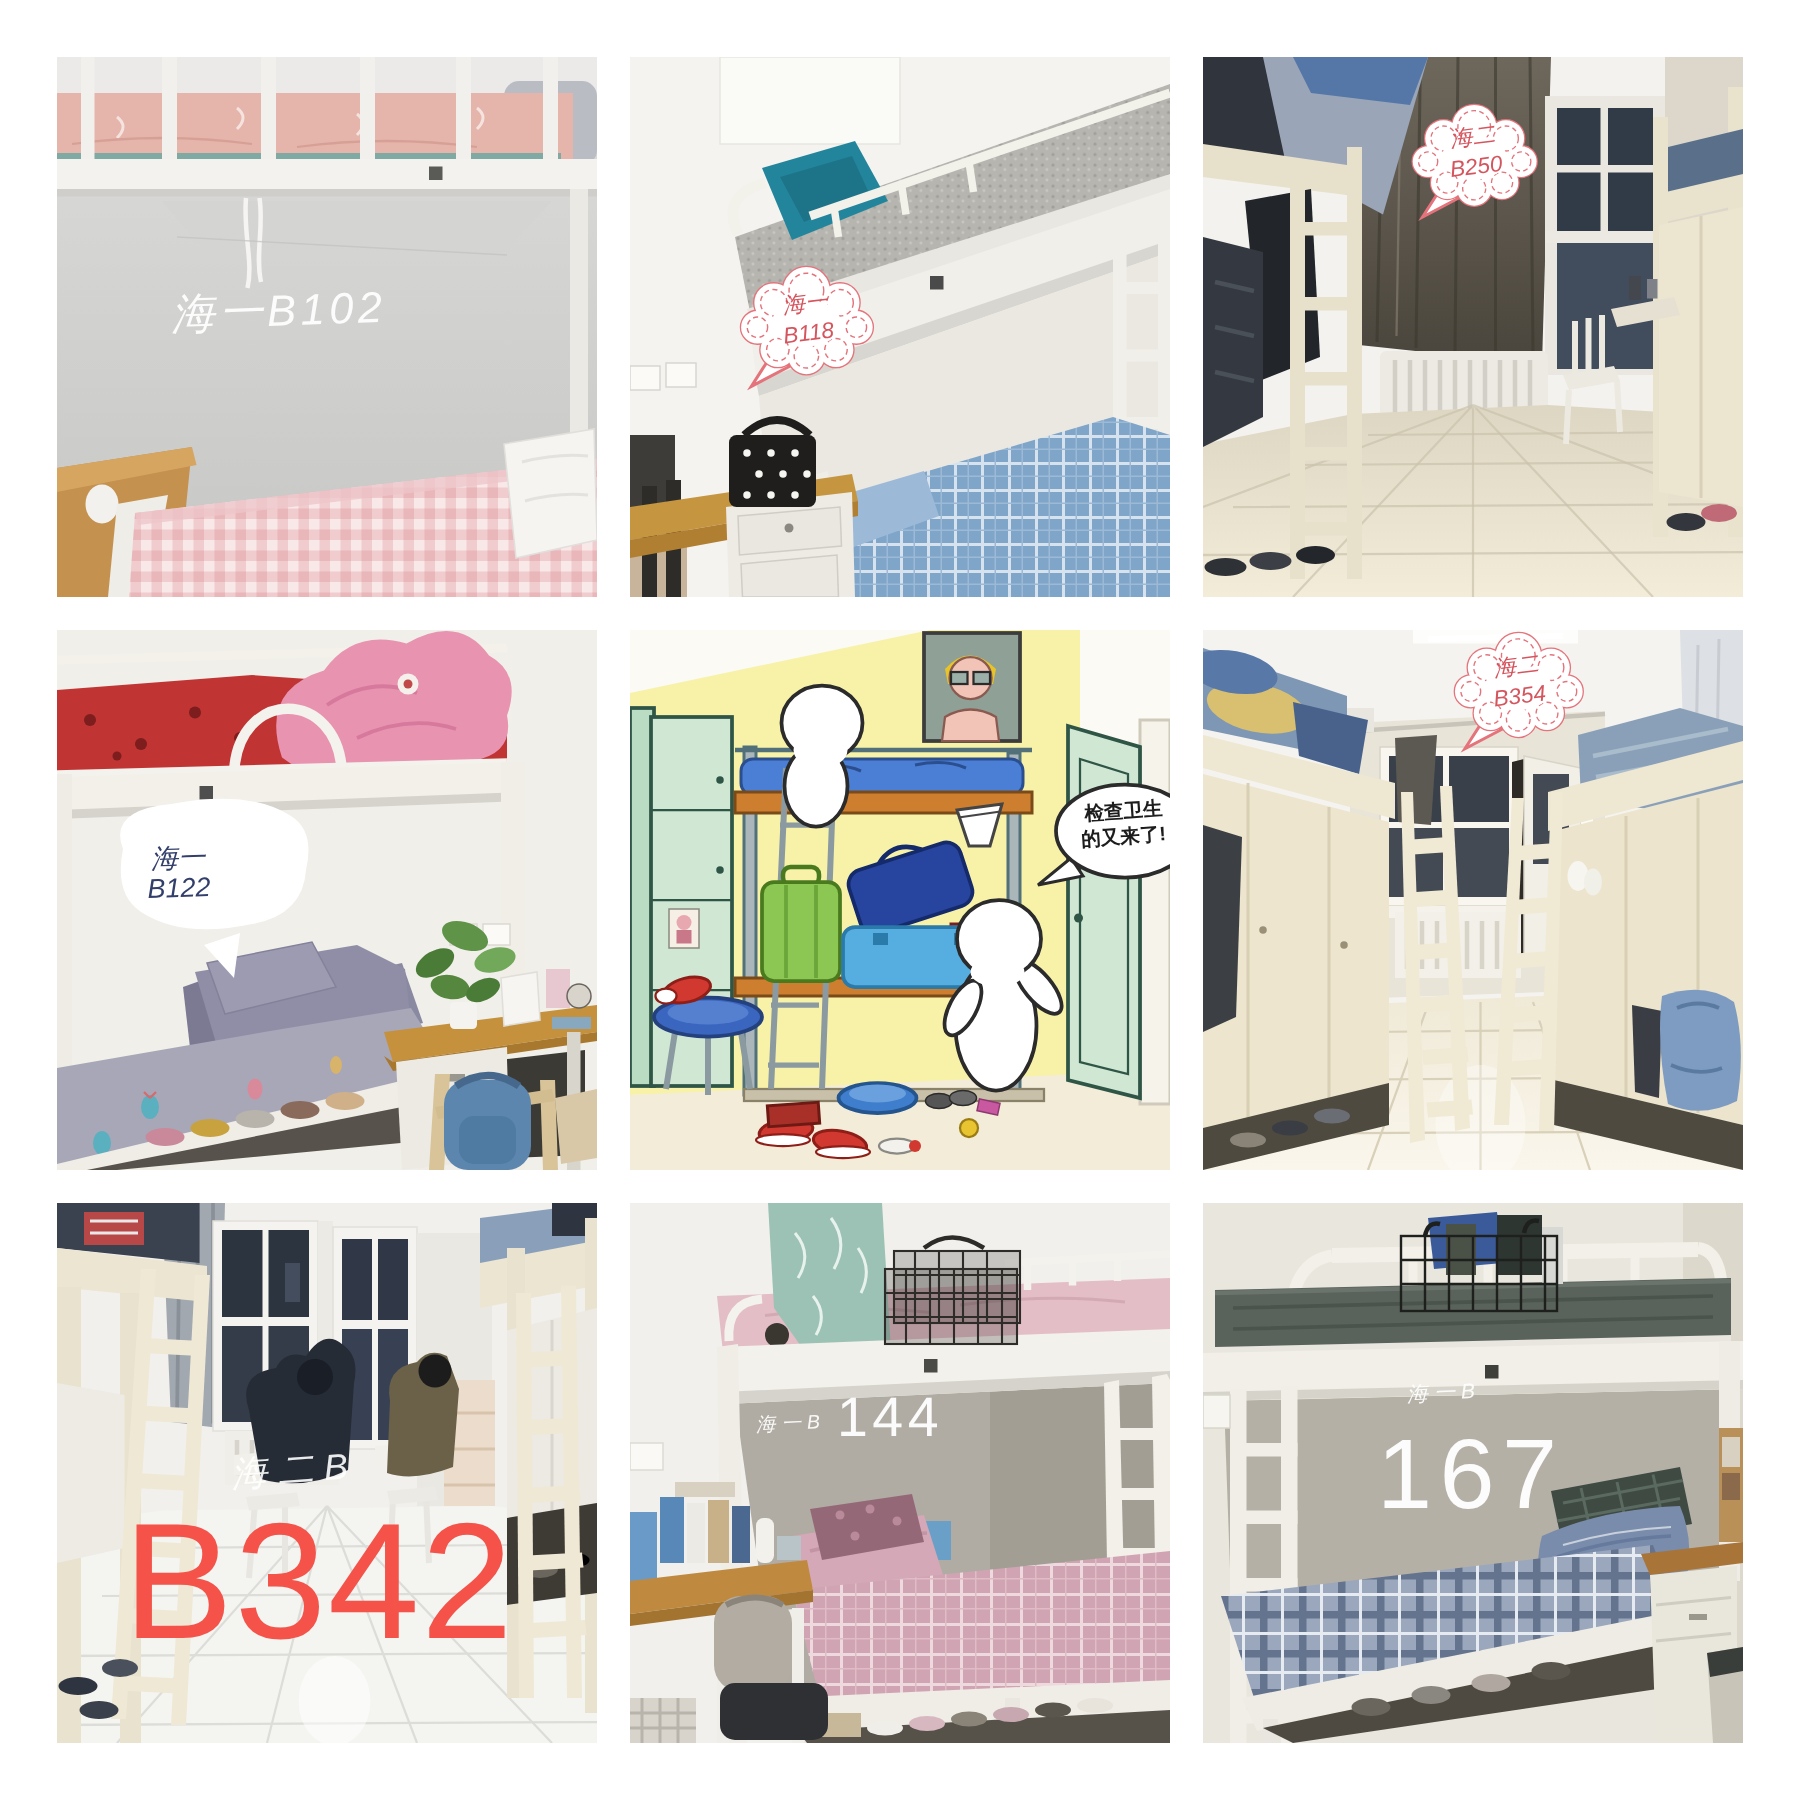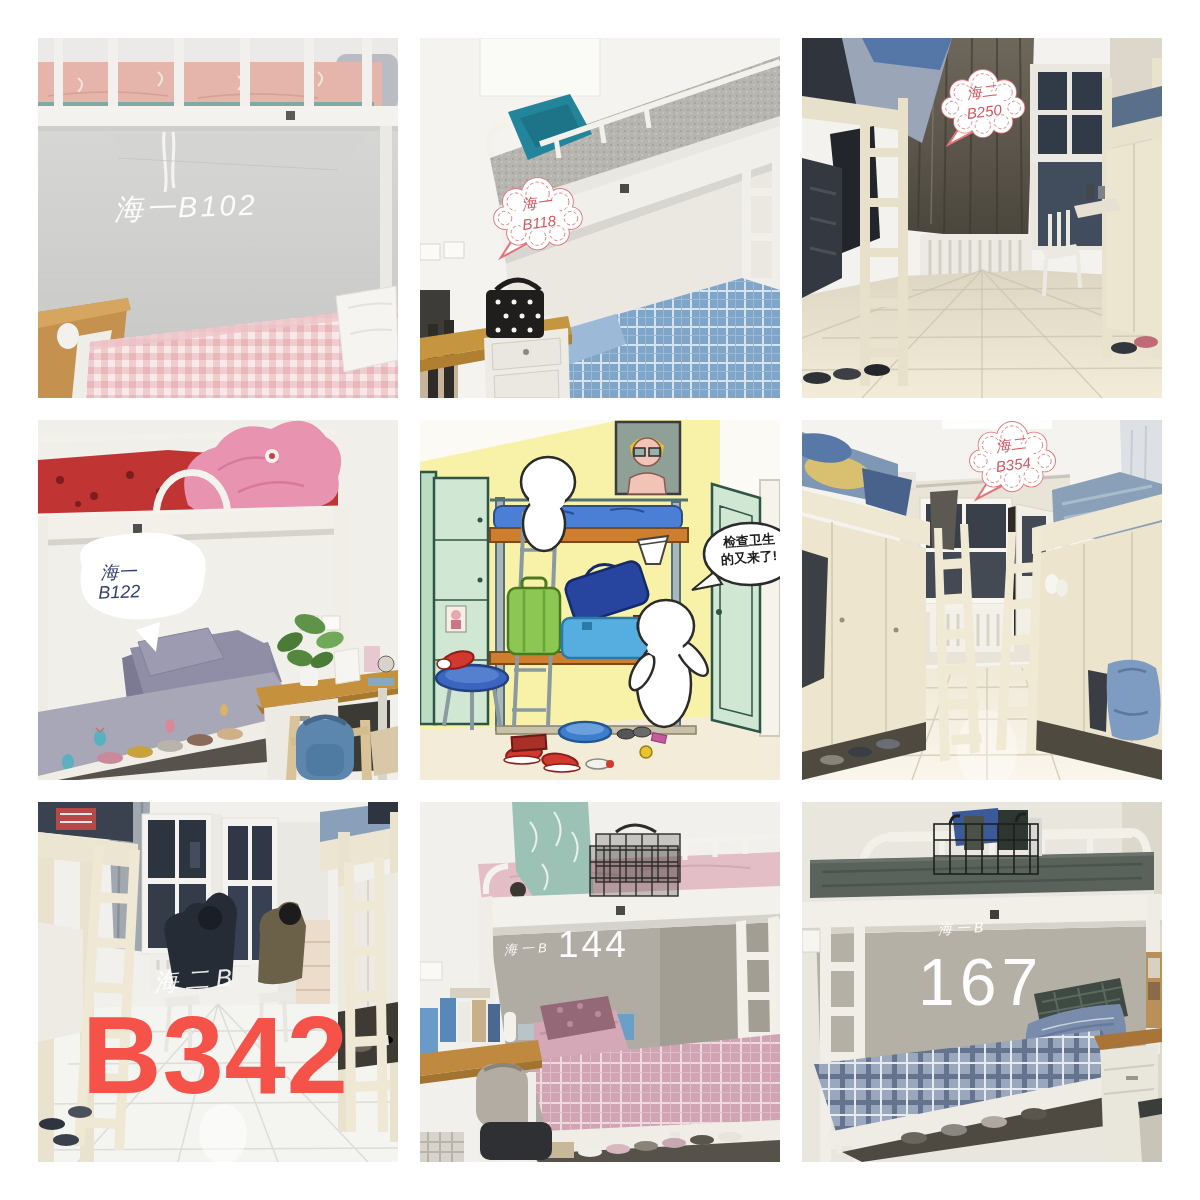--- a/index.html
+++ b/index.html
@@ -15,21 +15,21 @@
   .hand{font-style:italic;}
   .white{color:#ffffff;}
   .bubtxt{text-align:center;font-style:italic;}
   .bubtxt div{line-height:20px;}
   .red-bub{color:#d5555e;font-size:15px;transform:rotate(-7deg);}
   .navy-bub{color:#333f6b;font-size:18px;line-height:25px;transform:rotate(-2deg);}
   .cartoon-bub{color:#1d1d1d;font-size:13px;font-weight:bold;font-style:normal;text-align:center;}
   .cartoon-bub div{line-height:17px;transform:rotate(-4deg);}
   .lbl-b102{left:76px;top:150px;font-size:29px;letter-spacing:3px;opacity:.95;transform:rotate(-2deg);}
   .lbl-b342-mark{left:116px;top:162px;font-size:24px;letter-spacing:7px;opacity:.9;transform:rotate(-4deg);}
-  .lbl-b342-num{left:44px;top:198px;font-size:110px;font-weight:bold;color:#f5524a;line-height:1;letter-spacing:1px;font-style:normal;}
+  .lbl-b342-num{left:44px;top:198px;font-size:110px;font-weight:normal;color:#f5524a;line-height:1;letter-spacing:1px;font-style:normal;}
   .lbl-124-pre{left:84px;top:138px;font-size:13px;letter-spacing:4px;opacity:.92;transform:rotate(-3deg);}
   .lbl-124-num{left:138px;top:122px;font-size:37px;letter-spacing:3px;opacity:.96;font-style:normal;}
   .lbl-121-pre{left:136px;top:118px;font-size:14px;letter-spacing:4px;opacity:.92;transform:rotate(-3deg);}
   .lbl-121-num{left:116px;top:142px;font-size:66px;letter-spacing:5px;opacity:.97;font-style:normal;font-weight:400;}
   .bub-t2{left:82px;top:155px;width:72px;}
   .bub-t3{left:144px;top:44px;width:74px;}
   .bub-t6{left:174px;top:15px;width:72px;}
   .bub-t4{left:48px;top:142px;width:66px;}
   .bub-t5{left:292px;top:112px;width:74px;}
 </style>

